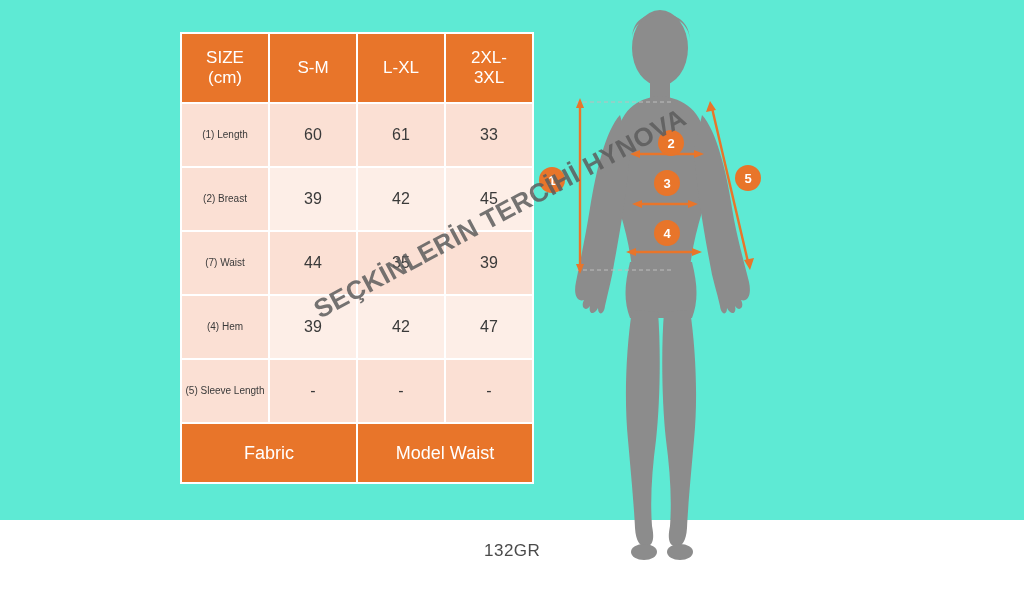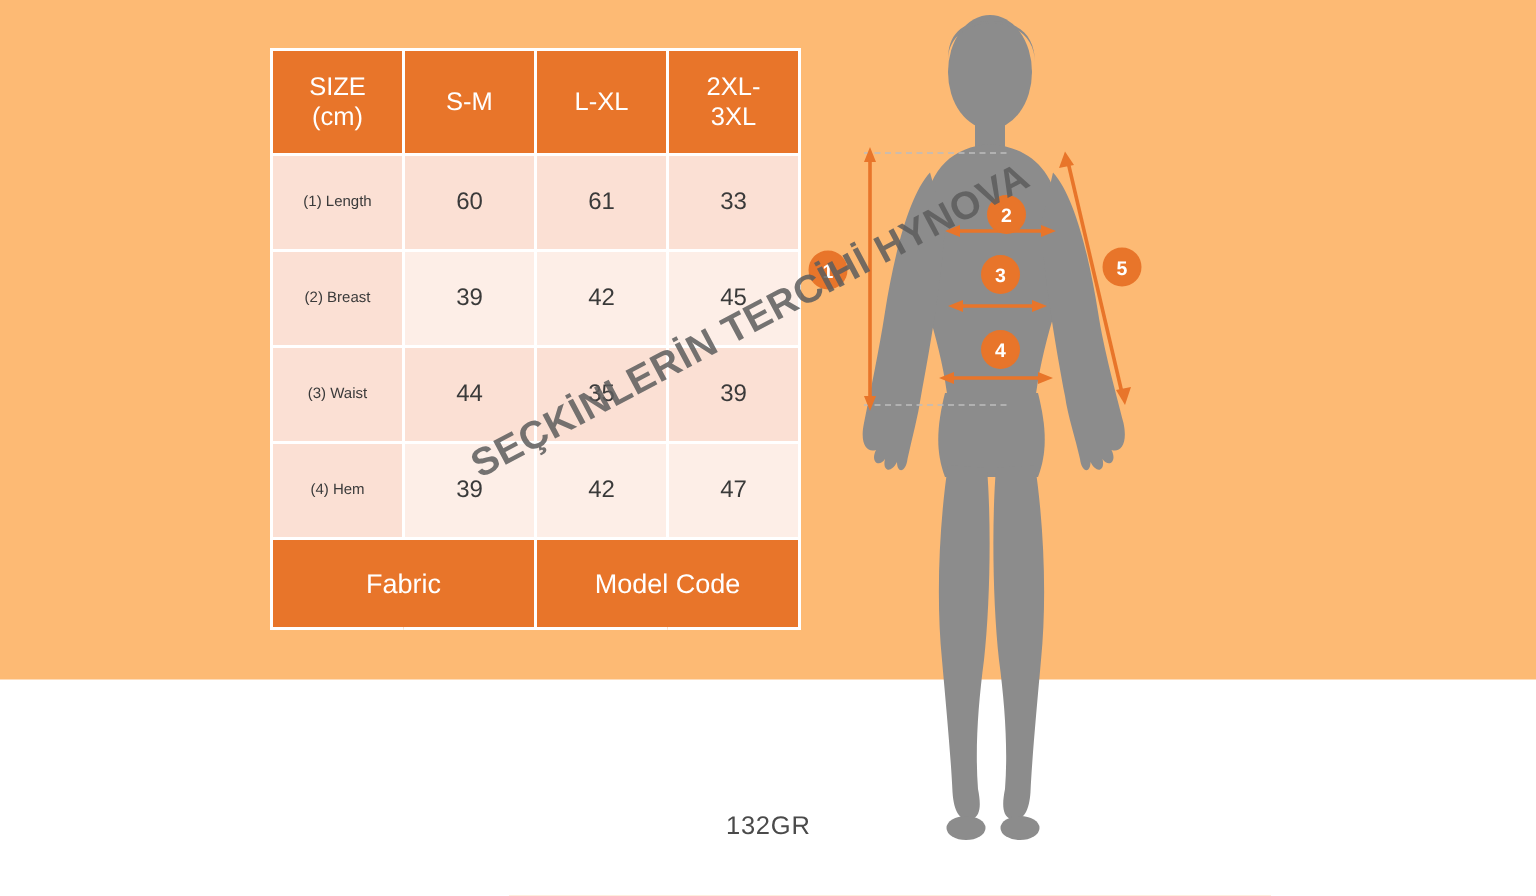--- a/index.html
+++ b/index.html
@@ -11,22 +11,22 @@
     width: 1024px;
     height: 597px;
     position: relative;
     font-family: "Liberation Sans", sans-serif;
     overflow: hidden;
   }
   .page {
     position: absolute;
     left: 0; top: 0;
     width: 1024px;
-    height: 453px;
-    background: #fdba74;
+    height: 520px;
+    background: #5eead4;
   }
   
   .size-table {
     position: absolute;
     left: 180px;
     top: 32px;
     width: 354px;
     border-collapse: collapse;
     table-layout: fixed;
   }
@@ -157,37 +157,43 @@
     </tr>
 
     <tr>
       <td class="row-label">(2) Breast</td>
       <td class="val-cell">39</td>
       <td class="val-cell">42</td>
       <td class="val-cell">45</td>
     </tr>
 
     <tr>
-      <td class="row-label">(3) Waist</td>
+      <td class="row-label">(7) Waist</td>
       <td class="val-cell alt">44</td>
       <td class="val-cell alt">35</td>
       <td class="val-cell alt">39</td>
     </tr>
 
     <tr>
       <td class="row-label">(4) Hem</td>
       <td class="val-cell">39</td>
       <td class="val-cell">42</td>
       <td class="val-cell">47</td>
     </tr>
 
+    <tr>
+      <td class="row-label">(5) Sleeve Length</td>
+      <td class="val-cell alt">-</td>
+      <td class="val-cell alt">-</td>
+      <td class="val-cell alt">-</td>
+    </tr>
 
     <tr>
       <td class="fabric-hdr" colspan="2">Fabric</td>
-      <td class="fabric-hdr" colspan="2">Model Code</td>
+      <td class="fabric-hdr" colspan="2">Model Waist</td>
     </tr>
   </tbody>
     </table>
 
   <div class="code-label">132GR</div>
 
   <div class="figure-panel">
     <svg class="figure-svg" width="340" height="597" viewBox="0 0 340 597" xmlns="http://www.w3.org/2000/svg">
       <g fill="#8c8c8c">
 

